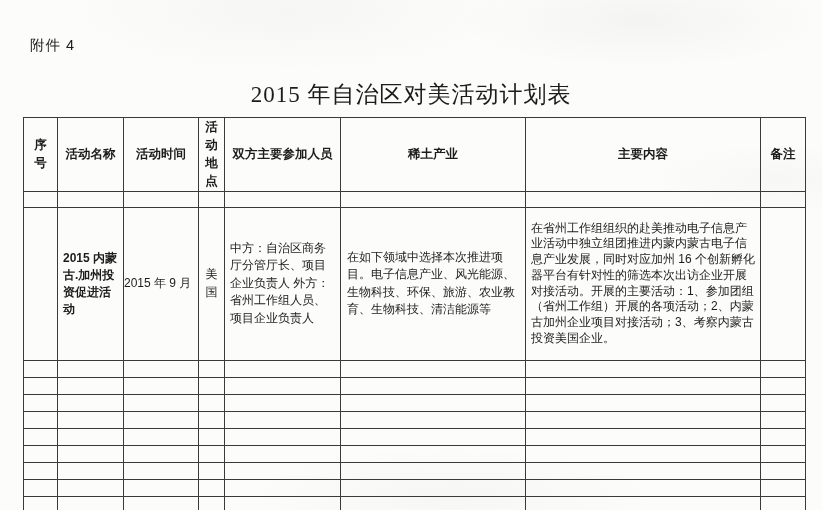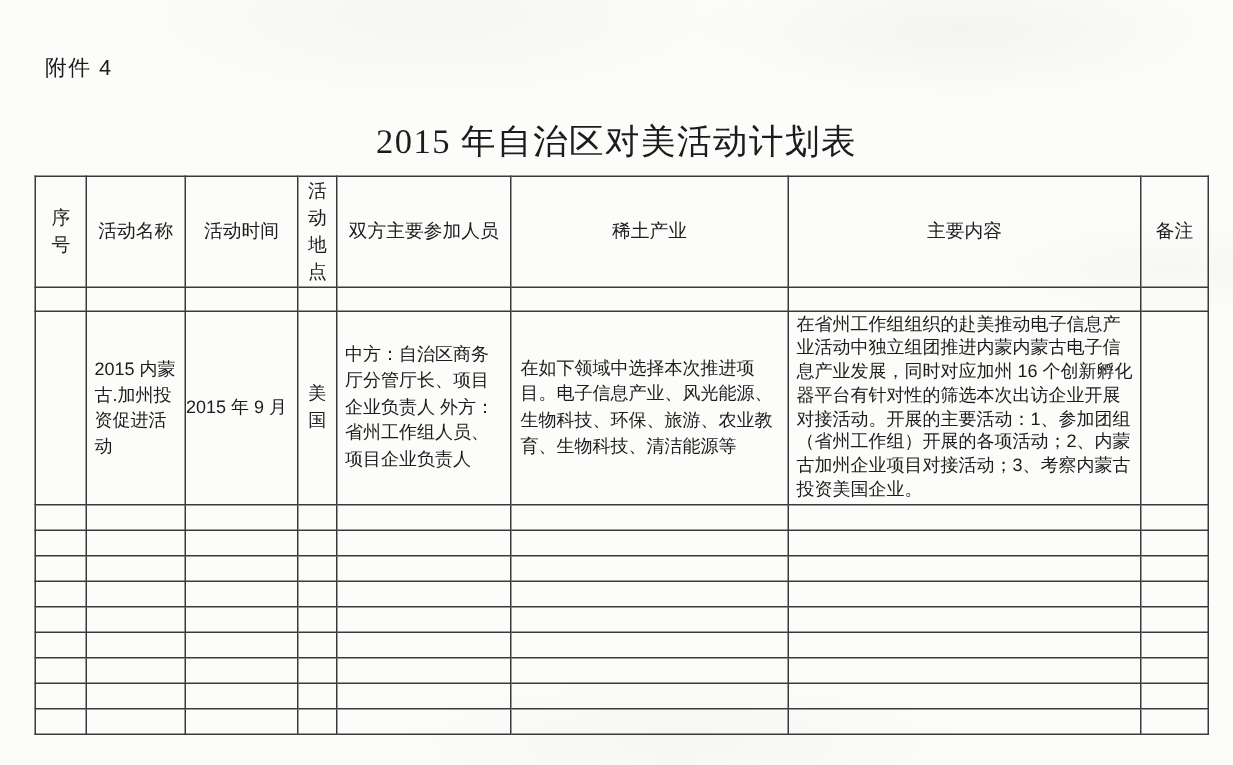--- a/index.html
+++ b/index.html
@@ -41,21 +41,21 @@
     width: 782px;
     border-collapse: collapse;
     table-layout: fixed;
   }
   .plan th, .plan td {
     border: 1px solid #3a3a3a;
     vertical-align: middle;
     overflow: hidden;
   }
   .plan th {
-    font-weight: normal;
+    font-weight: bold;
     font-size: 12.5px;
     text-align: center;
     height: 70px;
     line-height: 1.45;
   }
   .vtext {
     display: inline-block;
     width: 1.05em;
     word-break: break-all;
     text-align: center;
@@ -63,38 +63,39 @@
   }
   tr.spacer-row td { height: 16px; }
   tr.content-row td { height: 113px; font-size: 12px; }
   tr.empty-row td { height: 17px; }
   .cell-seq, .cell-remark { text-align: center; }
   .cell-name {
     padding: 0 5px;
     line-height: 17px;
     word-break: break-all;
     text-align: left;
+    font-weight: bold;
   }
   .cell-time { text-align: left; }
   .cell-place { text-align: center; }
   .cell-participants {
     padding: 16px 5px;
     line-height: 17.5px;
     word-break: break-all;
     text-align: left;
   }
   .cell-cooperation {
     padding: 0 6px;
     font-size: 12.2px;
     line-height: 17.5px;
     word-break: break-all;
     text-align: left;
   }
   .cell-content {
-    padding: 1px 5px;
+    padding: 13px 5px;
     font-size: 11.5px;
     line-height: 15.8px;
     word-break: break-all;
     text-align: left;
   }
 </style>
 </head>
 <body>
 
 <div class="attachment">附件 4</div>

